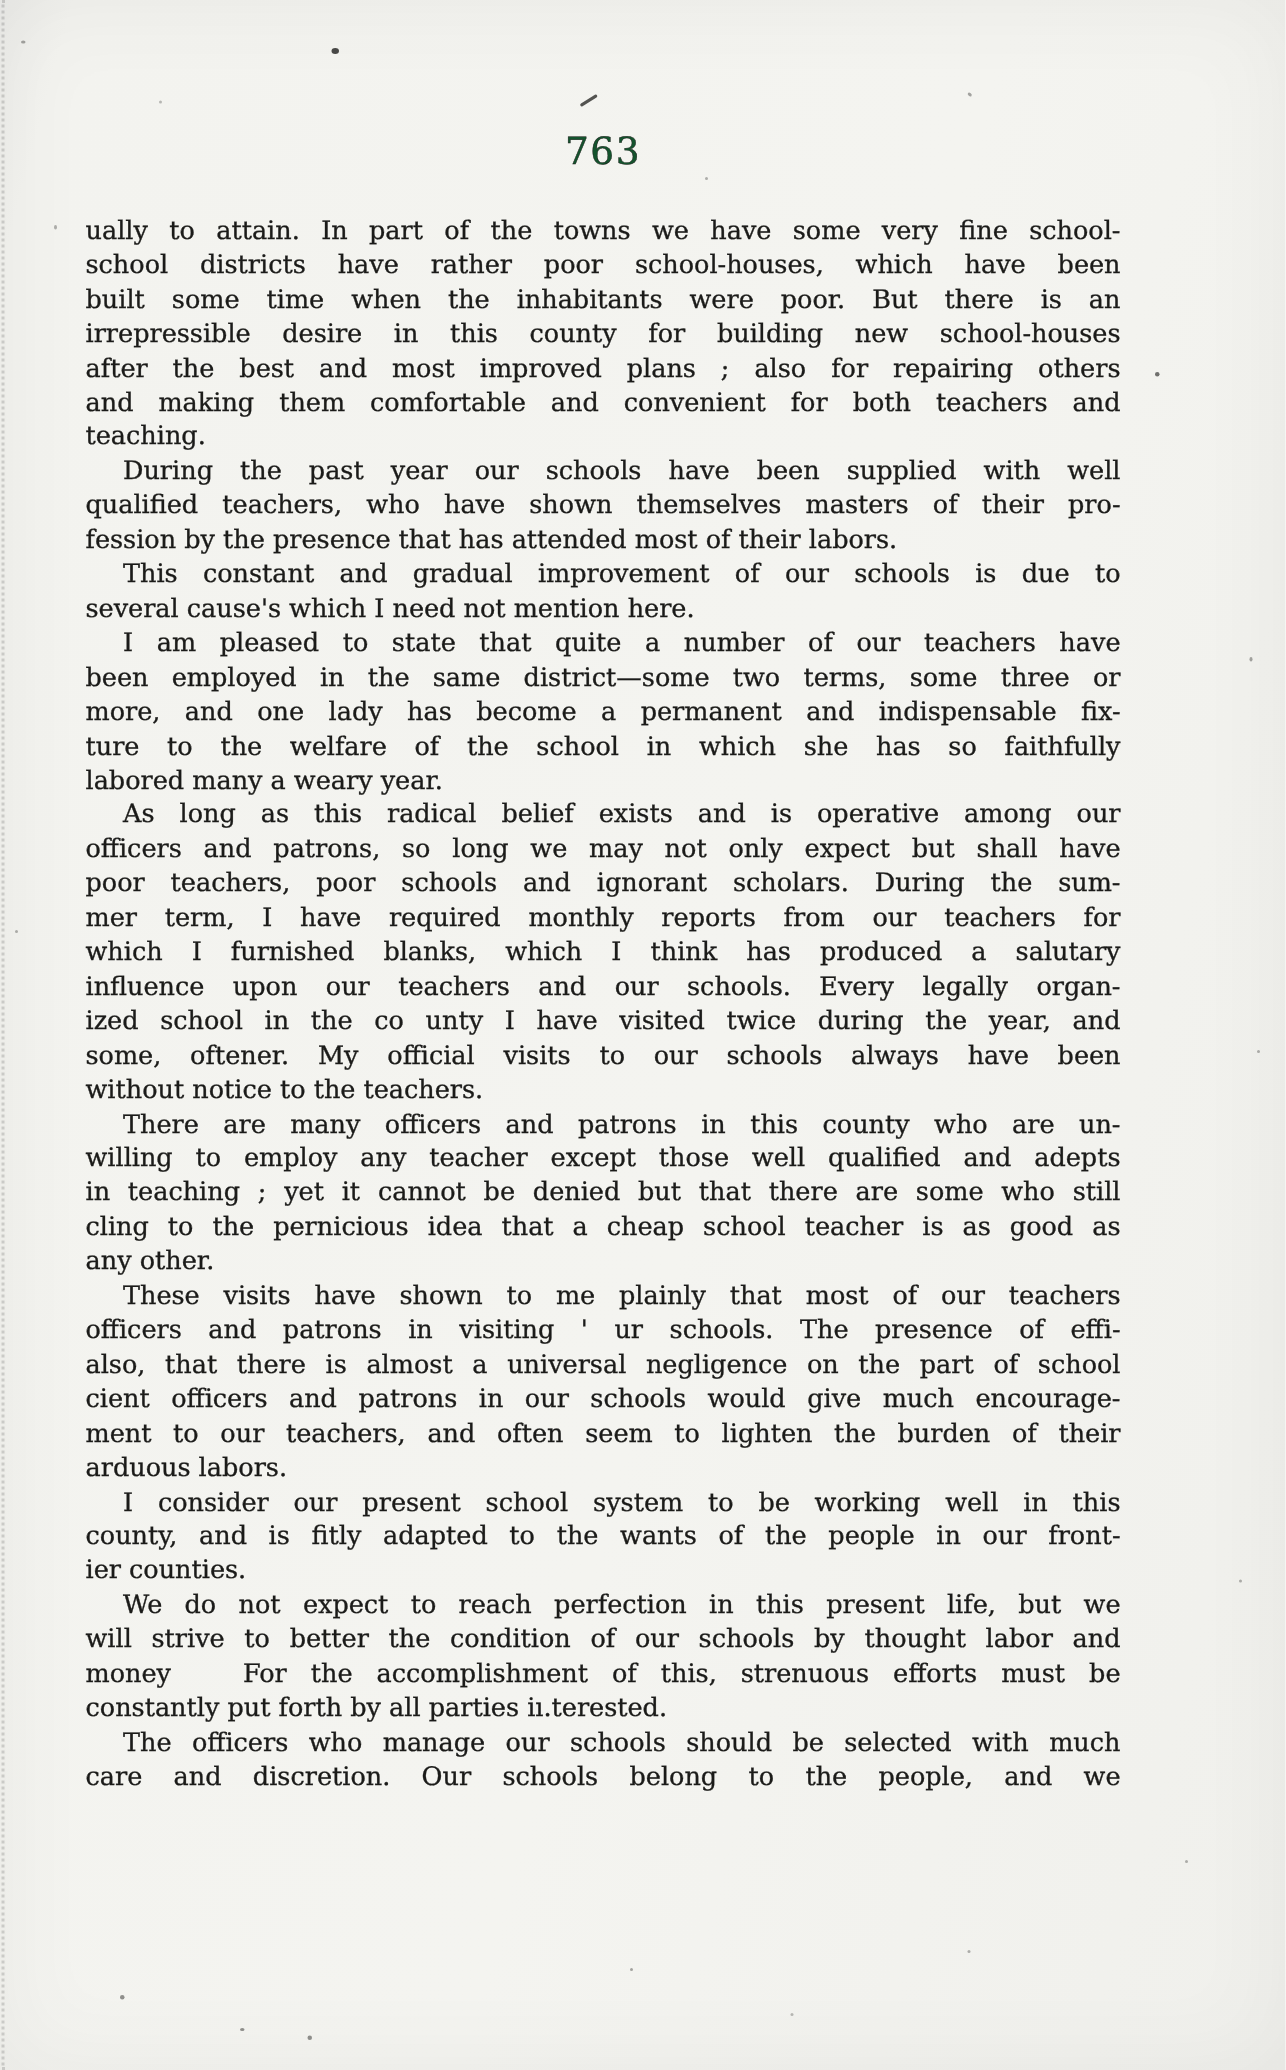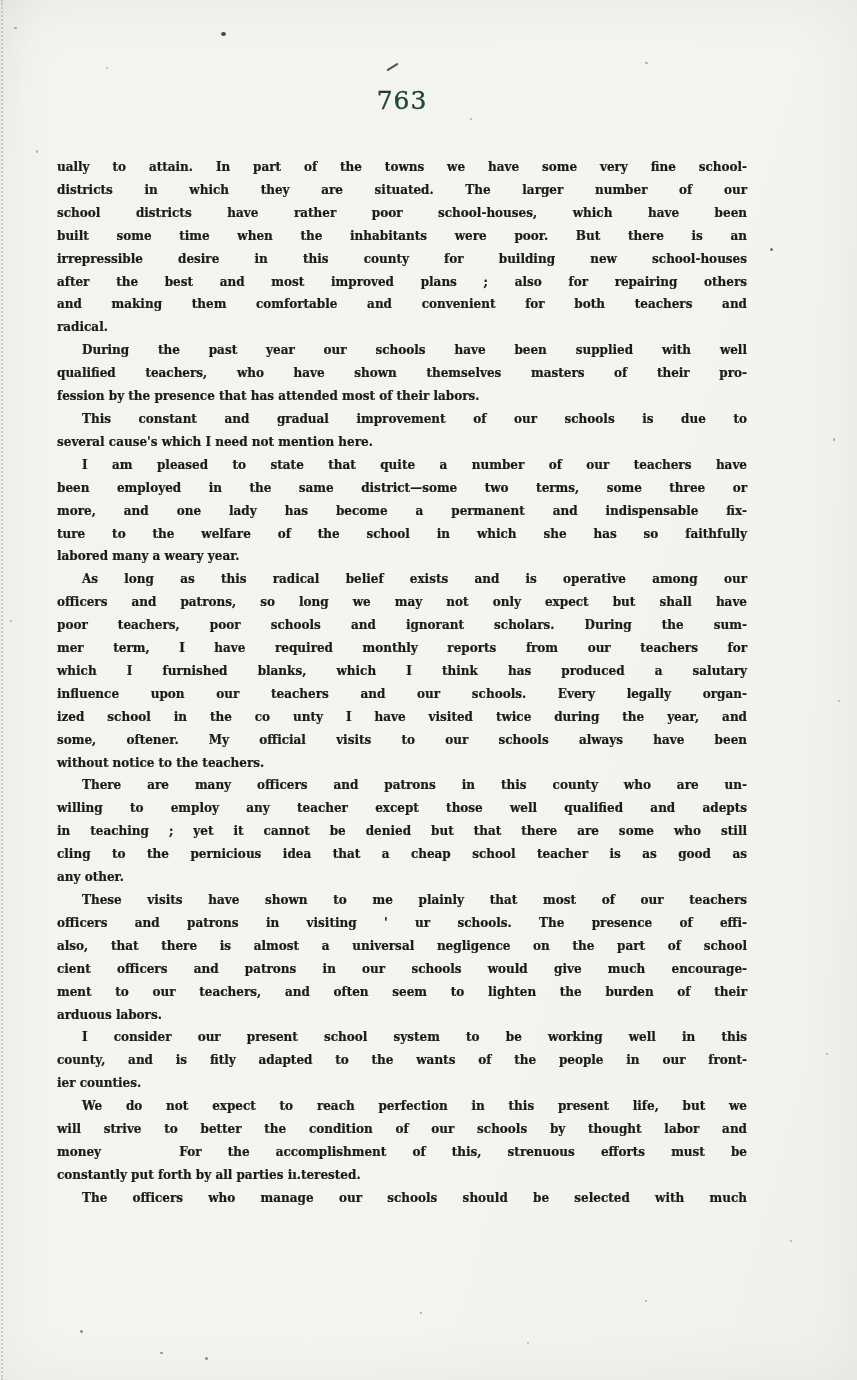--- a/index.html
+++ b/index.html
@@ -35,26 +35,25 @@
     width: 690px;
     text-align: center;
     font-size: 25px;
     letter-spacing: 1px;
     color: #14532d;
     -webkit-text-stroke: 0.3px #191917;
   }
   .text-column {
     position: absolute;
     left: 57px;
-    top: 156px;
+    top: 143px;
     width: 690px;
-    font-size: 12px;
+    font-size: 17px;
     line-height: 22.9px;
     color: #1b1b19;
-    font-weight: bold;
     -webkit-text-stroke: 0.22px #1b1b19;
   }
   .para { margin: 0; }
   .line {
     text-align: justify;
     text-align-last: justify;
   }
   .line.end {
     text-align-last: left;
   }
@@ -70,27 +69,26 @@
 </style>
 </head>
 <body>
 
 <div class="page">
   <div class="left-edge"></div>
   <div class="page-number">763</div>
   <div class="text-column">
       <div class="para">
         <div class="line">ually to attain.  In part of the towns we have some very fine school-</div>
-        <div class="line">districts in which they are situated.  The larger number of our</div>
         <div class="line">school districts have rather poor school-houses, which have been</div>
         <div class="line">built some time when the inhabitants were poor.  But there is an</div>
         <div class="line">irrepressible desire in this county for building new school-houses</div>
         <div class="line">after the best and most improved plans ; also for repairing others</div>
         <div class="line">and making them comfortable and convenient for both teachers and</div>
-        <div class="line end">radical.</div>
+        <div class="line end">teaching.</div>
       </div>
       <div class="para">
         <div class="line indent">During the past year our schools have been supplied with well</div>
         <div class="line">qualified teachers, who have shown themselves masters of their pro-</div>
         <div class="line end">fession by the presence that has attended most of their labors.</div>
       </div>
       <div class="para">
         <div class="line indent">This constant and gradual improvement of our schools is due to</div>
         <div class="line end">several cause's which I need not mention here.</div>
       </div>
@@ -133,20 +131,21 @@
         <div class="line end">ier counties.</div>
       </div>
       <div class="para">
         <div class="line indent">We do not expect to reach perfection in this present life, but we</div>
         <div class="line">will strive to better the condition of our schools by thought labor and</div>
         <div class="line">money&nbsp;&nbsp; For the accomplishment of this, strenuous efforts must be</div>
         <div class="line end">constantly put forth by all parties iı.terested.</div>
       </div>
       <div class="para">
         <div class="line indent">The officers who manage our schools should be selected with much</div>
+        <div class="line">care and discretion.   Our schools belong to the people, and we</div>
       </div>
     </div>
 </div>
 
 <div class="speck" style="left: 221px; top: 32px; width: 5px; height: 4px; opacity: 0.85;"></div>
 <div class="speck" style="left: 14px; top: 27px; width: 3px; height: 2px; opacity: 0.4;"></div>
 <div class="speck" style="left: 106px; top: 67px; width: 2px; height: 2px; opacity: 0.3;"></div>
 <div class="speck bar" style="left: 386px; top: 66px; width: 13px; height: 2px; opacity: 0.8; transform: rotate(-32deg);"></div>
 <div class="speck" style="left: 645px; top: 62px; width: 3px; height: 2px; opacity: 0.4; transform: rotate(40deg);"></div>
 <div class="speck" style="left: 470px; top: 118px; width: 2px; height: 2px; opacity: 0.35;"></div>

